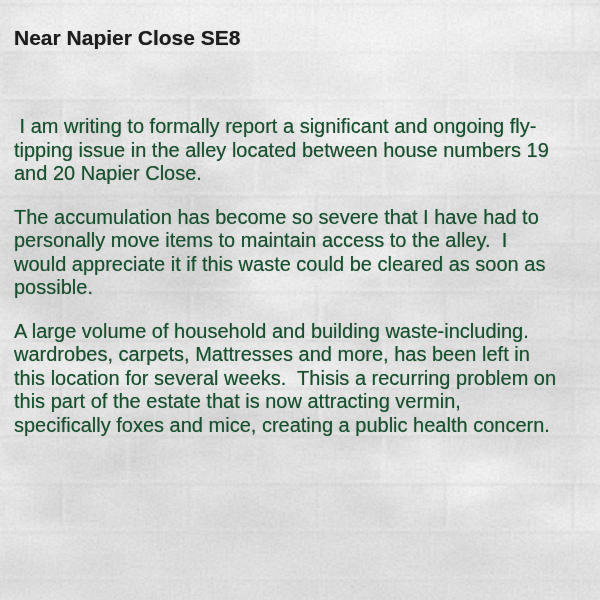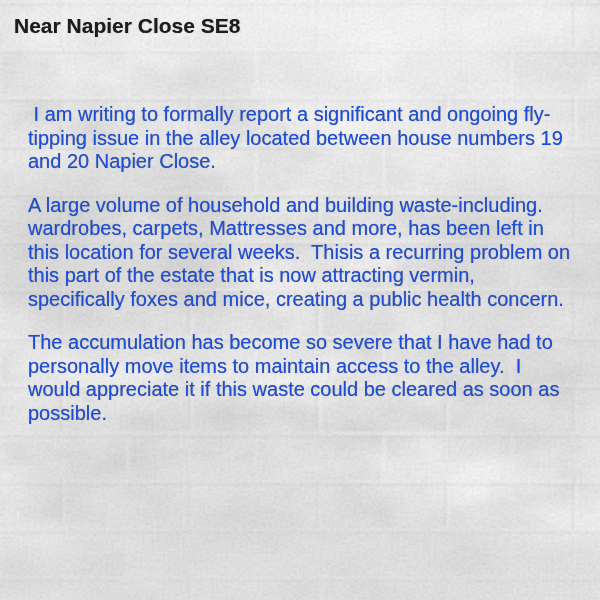--- a/index.html
+++ b/index.html
@@ -18,45 +18,45 @@
   .bg {
     position: absolute;
     left: 0;
     top: 0;
     z-index: 0;
     display: block;
   }
   .clip {
     position: absolute;
     left: 0;
-    top: 0;
+    top: 12px;
     width: 600px;
     height: 513px;   
     overflow: hidden;
     z-index: 1;
     padding: 0;
   }
   .content {
     padding: 13px 6px 0 14px;
   }
   .title {
     margin: 0 0 65px 0;
     font-size: 21px;
     line-height: 25px;
     font-weight: bold;
     color: #1d1d1d;
     text-shadow: 0 0 0.8px rgba(20,20,20,0.55);
     white-space: pre;
   }
   .body p {
-    margin: 0 0 20px 14px;
+    margin: 0 0 20px 0;
     font-size: 20px;
     line-height: 23.5px;
     font-weight: normal;
-    color: #1d4ed8;
+    color: #14532d;
     text-shadow: 0 0 0.9px rgba(70,70,70,0.6);
     white-space: pre;   
   }
 </style>
 </head>
 <body>
 
 <div class="canvas">
 
   <svg class="bg" width="600" height="600" viewBox="0 0 600 600" xmlns="http://www.w3.org/2000/svg" aria-hidden="true">
@@ -106,26 +106,26 @@
     <rect width="600" height="600" filter="url(#grain)" opacity="0.5"></rect>
   </svg>
 
   <div class="clip">
     <div class="content">
       <h1 class="title">Near Napier Close SE8</h1>
       <div class="body">
         <p> I am writing to formally report a significant and ongoing fly-
 tipping issue in the alley located between house numbers 19
 and 20 Napier Close.</p>
+        <p>The accumulation has become so severe that I have had to
+personally move items to maintain access to the alley.  I
+would appreciate it if this waste could be cleared as soon as
+possible.</p>
         <p>A large volume of household and building waste-including.
 wardrobes, carpets, Mattresses and more, has been left in
 this location for several weeks.  Thisis a recurring problem on
 this part of the estate that is now attracting vermin,
 specifically foxes and mice, creating a public health concern.</p>
-        <p>The accumulation has become so severe that I have had to
-personally move items to maintain access to the alley.  I
-would appreciate it if this waste could be cleared as soon as
-possible.</p>
       </div>
     </div>
   </div>
 
 </div>
 
 </body></html>

